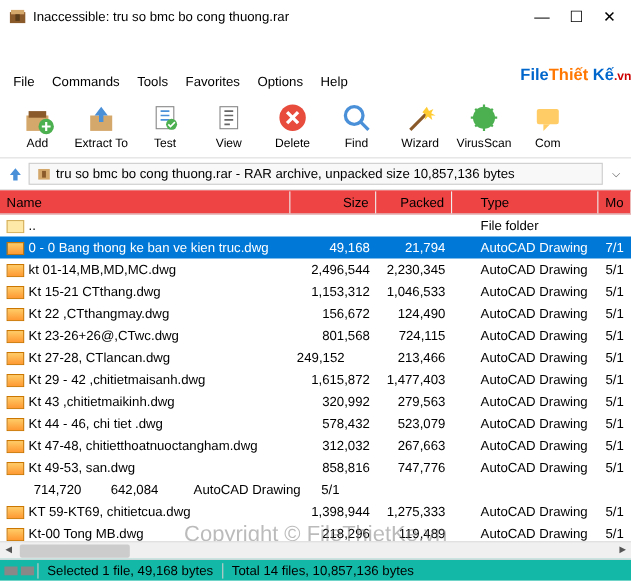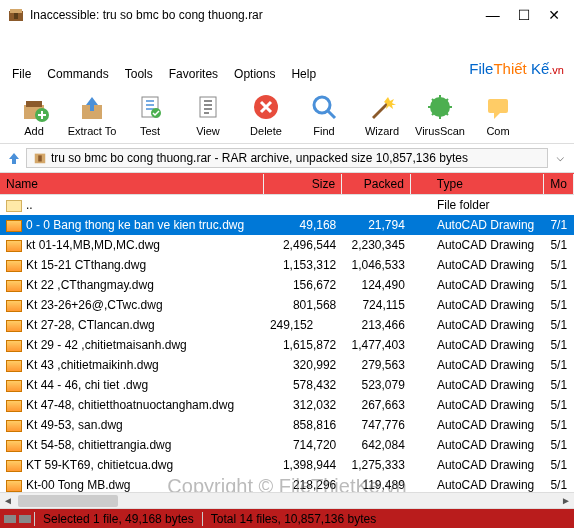--- a/index.html
+++ b/index.html
@@ -6,21 +6,21 @@
 body { width: 574px; height: 528px; background: #fff; font-size: 12px; color: #000; overflow: hidden; position: relative; }
 
 .titlebar { display: flex; align-items: center; height: 30px; padding: 0 8px; }
 .titlebar .app-icon { width: 16px; height: 16px; margin-right: 6px; }
 .titlebar .title { flex: 1; font-size: 12px; }
 .win-controls { display: flex; gap: 18px; align-items: center; padding-right: 6px; }
 .win-controls span { font-size: 14px; cursor: default; }
 
 .menubar { display: flex; align-items: center; height: 23px; padding: 0 4px; position: relative; margin-top: 32px; }
 .menubar .menu-item { padding: 3px 8px; font-size: 12px; }
-.menubar .brand { position: absolute; right: 10px; top: -2px; font-weight: normal; font-size: 15px; }
+.menubar .brand { position: absolute; right: 0; top: -2px; font-weight: bold; font-size: 15px; }
 .brand .f { color: #0066cc; }
 .brand .t { color: #ff7700; }
 .brand .k { color: #0066cc; }
 .brand .vn { color: #cc0000; font-size: 11px; }
 
 .toolbar { display: flex; padding: 4px 6px; border-bottom: 1px solid #ddd; gap: 2px; }
 .tool-btn { display: flex; flex-direction: column; align-items: center; width: 56px; padding: 2px 0; }
 .tool-btn .ico { width: 32px; height: 32px; margin-bottom: 2px; }
 .tool-btn .lbl { font-size: 11px; white-space: nowrap; }
 
@@ -42,21 +42,21 @@
 .row.selected { background: #0078d7; color: #fff; }
 .row .cell { padding: 0 6px; white-space: nowrap; overflow: hidden; }
 .row .ficon { width: 16px; height: 12px; margin-right: 4px; display: inline-block; vertical-align: middle; }
 .dwg-icon { background: linear-gradient(#ffcc66,#ff9933); border: 1px solid #cc7700; }
 .folder-icon { background: #ffe9a8; border: 1px solid #d4b15f; }
 
 .scroll-h { position: absolute; bottom: 20px; left: 0; right: 0; height: 16px; background: #f0f0f0; border-top: 1px solid #ddd; display: flex; align-items: center; }
 .scroll-h .arrow { width: 16px; text-align: center; font-size: 10px; color: #555; }
 .scroll-h .thumb { width: 100px; height: 12px; background: #ccc; border-radius: 2px; margin-left: 2px; }
 
-.statusbar { position: absolute; bottom: 0; left: 0; right: 0; height: 20px; background: #b91c1c; border-top: 1px solid #ddd; display: flex; align-items: center; font-size: 12px; }
+.statusbar { position: absolute; bottom: 0; left: 0; right: 0; height: 20px; background: #14b8a6; border-top: 1px solid #ddd; display: flex; align-items: center; font-size: 12px; }
 .statusbar .status-icons { width: 34px; display:flex; gap:3px; padding-left:4px;}
 .statusbar .status-icons span{ width:12px;height:8px;background:#888;display:inline-block;}
 .statusbar .sec { padding: 0 8px; border-left: 1px solid #ccc; }
 .statusbar .sec:first-of-type { border-left: 1px solid #ccc; flex:0 0 300px; }
 
 .watermark { position: absolute; width: 100%; text-align: center; bottom: 30px; font-size: 20px; color: rgba(120,120,120,0.5); pointer-events: none; font-weight: 500; }
 </style>
 </head>
 <body>
 
@@ -255,21 +255,20 @@
       <div class="cell col-mod">5/1</div>
     </div>
     <div class="row">
       <div class="cell col-name"><span class="ficon dwg-icon"></span>Kt 49-53, san.dwg</div>
       <div class="cell col-size" style="text-align:right">858,816</div>
       <div class="cell col-packed" style="text-align:right">747,776</div>
       <div class="cell col-type">AutoCAD Drawing</div>
       <div class="cell col-mod">5/1</div>
     </div>
     <div class="row">
-      <div class="cell col-name"><span class="ficon dwg-icon"></span>Kt 54-58, chitiettrangia.dwg</div>
       <div class="cell col-size" style="text-align:right">714,720</div>
       <div class="cell col-packed" style="text-align:right">642,084</div>
       <div class="cell col-type">AutoCAD Drawing</div>
       <div class="cell col-mod">5/1</div>
     </div>
     <div class="row">
       <div class="cell col-name"><span class="ficon dwg-icon"></span>KT 59-KT69, chitietcua.dwg</div>
       <div class="cell col-size" style="text-align:right">1,398,944</div>
       <div class="cell col-packed" style="text-align:right">1,275,333</div>
       <div class="cell col-type">AutoCAD Drawing</div>

